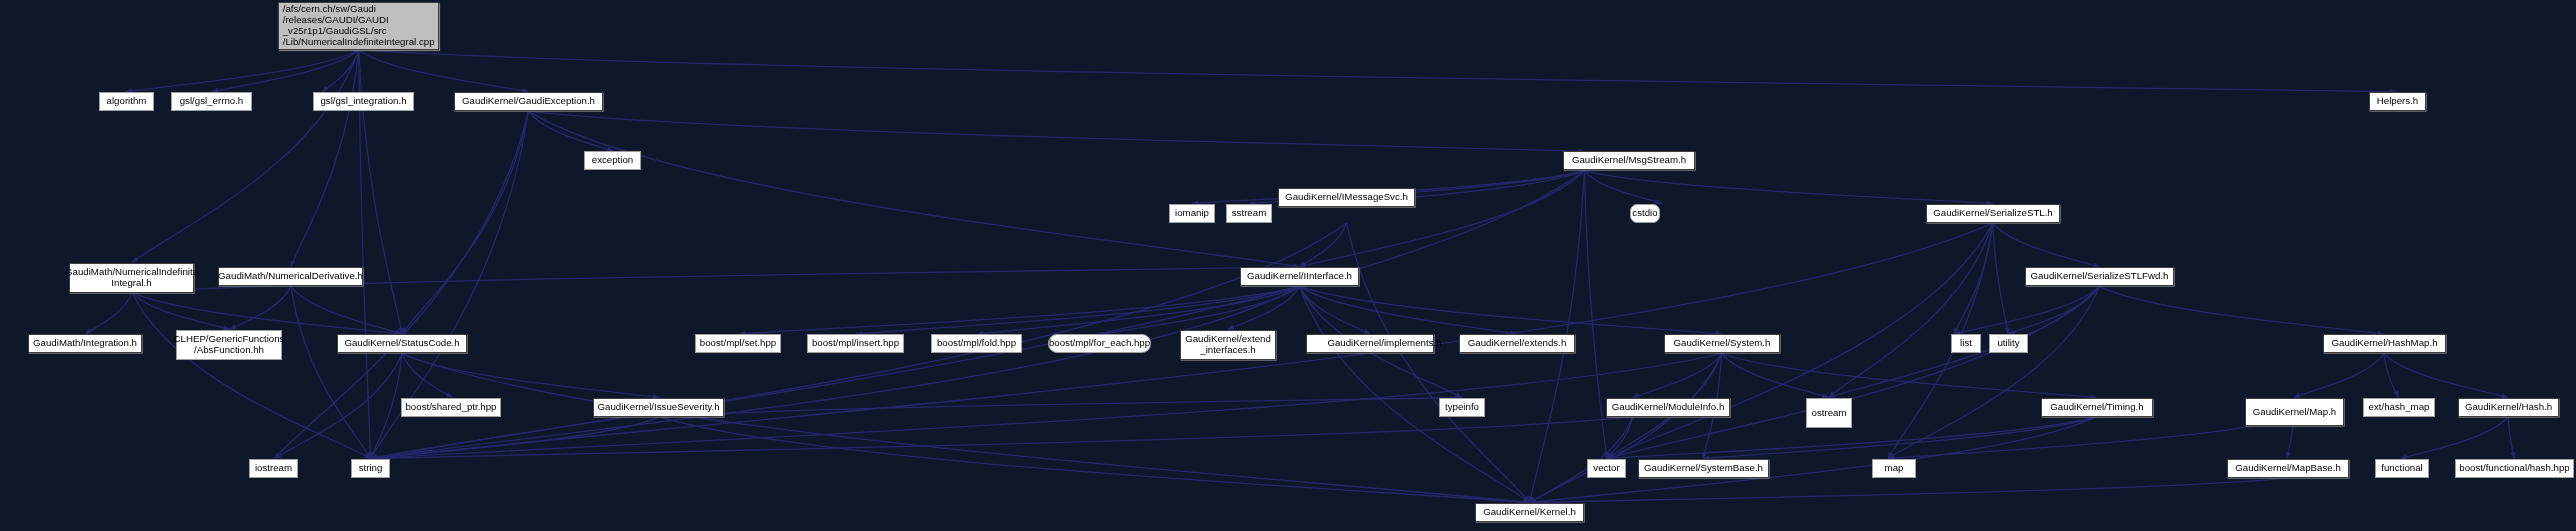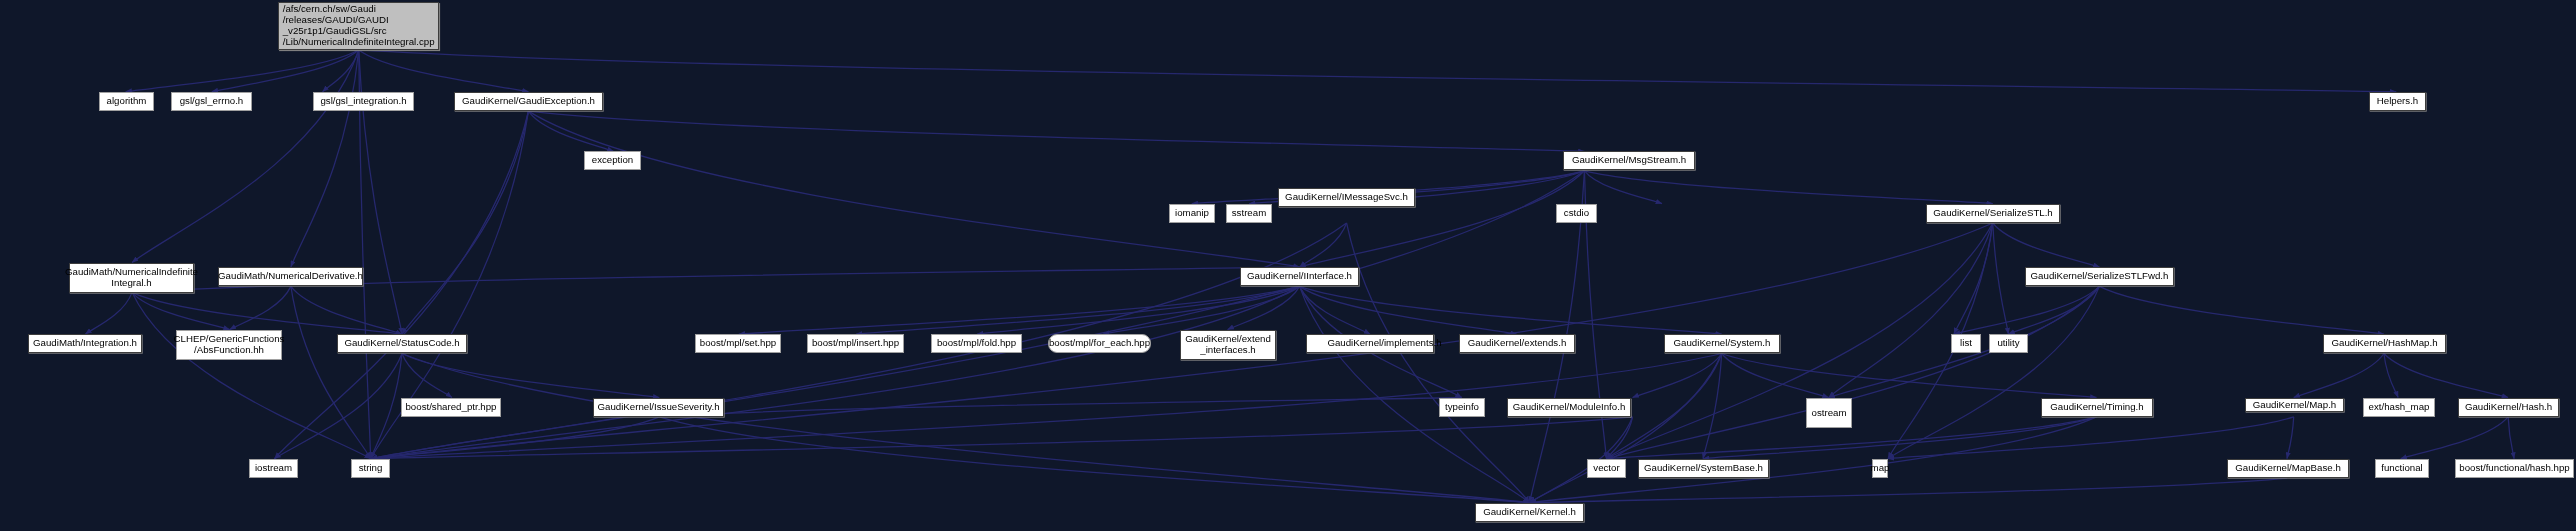--- a/index.html
+++ b/index.html
@@ -122,21 +122,21 @@
     <div class="node" style="left: 99px; top: 92px; width: 55px; height: 19.4px;">algorithm</div>
     <div class="node" style="left: 171px; top: 92px; width: 81px; height: 19.4px;">gsl/gsl_errno.h</div>
     <div class="node" style="left: 272px; top: 92px; width: 101px; height: 19.4px; margin-left: 41px;">gsl/gsl_integration.h</div>
     <div class="node strong" style="left: 454px; top: 92px; width: 149px; height: 19.4px;">GaudiKernel/GaudiException.h</div>
     <div class="node strong" style="left: 2369px; top: 92px; width: 57px; height: 19.4px;">Helpers.h</div>
     <div class="node" style="left: 584px; top: 151px; width: 57px; height: 19.4px;">exception</div>
     <div class="node strong" style="left: 1519px; top: 151px; width: 132px; height: 19.4px; margin-left: 44px;">GaudiKernel/MsgStream.h</div>
     <div class="node" style="left: 1169px; top: 204px; width: 46px; height: 19.4px;">iomanip</div>
     <div class="node" style="left: 1226px; top: 204px; width: 46px; height: 19.4px;">sstream</div>
     <div class="node strong" style="left: 1278px; top: 188px; width: 137px; height: 19.4px;">GaudiKernel/IMessageSvc.h</div>
-    <div class="node" style="left: 1556px; top: 204px; width: 41px; height: 19.4px;">cstdio</div>
+    <div class="node" style="left: 1630px; top: 204px; width: 30px; height: 19.4px; border-radius: 7px;">cstdio</div>
     <div class="node strong" style="left: 1926px; top: 204px; width: 134px; height: 19.4px;">GaudiKernel/SerializeSTL.h</div>
     <div class="node strong" style="left: 69px; top: 263px; width: 125px; height: 30px;">GaudiMath/NumericalIndefinite
 Integral.h</div>
     <div class="node strong" style="left: 218px; top: 267px; width: 145px; height: 19.4px;">GaudiMath/NumericalDerivative.h</div>
     <div class="node strong" style="left: 1240px; top: 267px; width: 119px; height: 19.4px;">GaudiKernel/IInterface.h</div>
     <div class="node strong" style="left: 2025px; top: 267px; width: 149px; height: 19.4px;">GaudiKernel/SerializeSTLFwd.h</div>
     <div class="node strong" style="left: 28px; top: 334px; width: 114px; height: 19.4px;">GaudiMath/Integration.h</div>
     <div class="node" style="left: 176px; top: 330px; width: 106px; height: 30px;">CLHEP/GenericFunctions
 /AbsFunction.hh</div>
     <div class="node strong" style="left: 337px; top: 334px; width: 130px; height: 19.4px;">GaudiKernel/StatusCode.h</div>
@@ -148,29 +148,29 @@
 _interfaces.h</div>
     <div class="node strong" style="left: 1306px; top: 334px; width: 128px; height: 19.4px; padding-left: 32px;">GaudiKernel/implements.h</div>
     <div class="node strong" style="left: 1459px; top: 334px; width: 116px; height: 19.4px;">GaudiKernel/extends.h</div>
     <div class="node strong" style="left: 1664px; top: 334px; width: 116px; height: 19.4px;">GaudiKernel/System.h</div>
     <div class="node" style="left: 1939px; top: 334px; width: 30px; height: 19.4px; margin-left: 12px;">list</div>
     <div class="node" style="left: 1989px; top: 334px; width: 39px; height: 19.4px;">utility</div>
     <div class="node strong" style="left: 2323px; top: 334px; width: 123px; height: 19.4px;">GaudiKernel/HashMap.h</div>
     <div class="node" style="left: 401px; top: 398px; width: 100px; height: 19.4px;">boost/shared_ptr.hpp</div>
     <div class="node strong" style="left: 593px; top: 398px; width: 131px; height: 19.4px;">GaudiKernel/IssueSeverity.h</div>
     <div class="node" style="left: 1439px; top: 398px; width: 46px; height: 19.4px;">typeinfo</div>
-    <div class="node strong" style="left: 1507px; top: 398px; width: 124px; height: 19.4px;">GaudiKernel/ModuleInfo.h</div>
+    <div class="node strong" style="left: 1606px; top: 398px; width: 124px; height: 19.4px;">GaudiKernel/ModuleInfo.h</div>
     <div class="node" style="left: 1806px; top: 398px; width: 46px; height: 30px;">ostream</div>
     <div class="node strong" style="left: 2041px; top: 398px; width: 112px; height: 19.4px;">GaudiKernel/Timing.h</div>
-    <div class="node strong" style="left: 2245px; top: 398px; width: 99px; height: 14px;">GaudiKernel/Map.h</div>
+    <div class="node strong" style="left: 2245px; top: 398px; width: 99px; height: 28px;">GaudiKernel/Map.h</div>
     <div class="node" style="left: 2363px; top: 398px; width: 72px; height: 19.4px;">ext/hash_map</div>
     <div class="node strong" style="left: 2458px; top: 398px; width: 101px; height: 19.4px;">GaudiKernel/Hash.h</div>
     <div class="node" style="left: 249px; top: 459px; width: 49px; height: 19.4px;">iostream</div>
     <div class="node" style="left: 351px; top: 459px; width: 39px; height: 19.4px;">string</div>
     <div class="node" style="left: 1587px; top: 459px; width: 39px; height: 19.4px;">vector</div>
     <div class="node strong" style="left: 1638px; top: 459px; width: 131px; height: 19.4px;">GaudiKernel/SystemBase.h</div>
-    <div class="node" style="left: 1872px; top: 459px; width: 16px; height: 19.4px;">map</div>
+    <div class="node" style="left: 1872px; top: 459px; width: 44px; height: 19.4px;">map</div>
     <div class="node strong" style="left: 2227px; top: 459px; width: 122px; height: 19.4px;">GaudiKernel/MapBase.h</div>
     <div class="node" style="left: 2375px; top: 459px; width: 54px; height: 19.4px;">functional</div>
     <div class="node" style="left: 2455px; top: 459px; width: 119px; height: 19.4px;">boost/functional/hash.hpp</div>
     <div class="node strong" style="left: 1475px; top: 503px; width: 109px; height: 19.4px;">GaudiKernel/Kernel.h</div>
   </div>
 
 
 </body></html>

